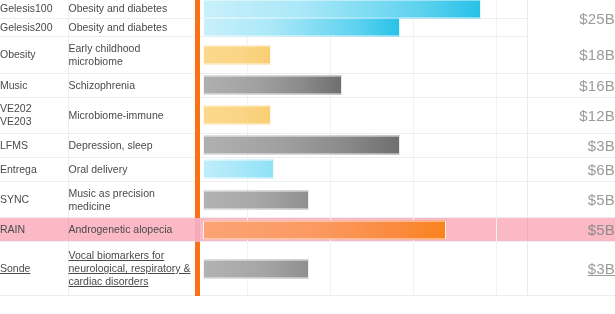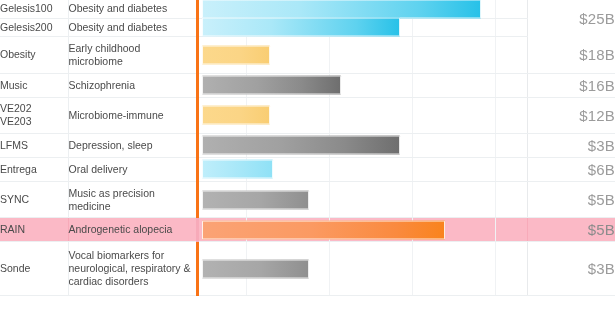--- a/index.html
+++ b/index.html
@@ -14,37 +14,37 @@
     border-collapse:collapse;
     table-layout:fixed;
     position:relative;
   }
   #pipeline-table td{
     padding:0;
     vertical-align:middle;
     border-bottom:1px solid #eceff1;
     background-clip:padding-box;
   }
-  tr:last-child td{border-bottom:none;}
+  tr:last-child td{border-bottom:none;text-decoration:underline;}
 
   .col-name{width:68px;}
   .col-ind{width:129px;}
   .col-chart{width:330px;}
   .col-val{width:88px;}
 
   .cell-name{
     font-size:10.5px;color:#4a4a4a;
     padding-left:7px;line-height:13px;
     border-right:1px solid #eceff1;
     white-space:pre-line;
   }
   .cell-ind{
     font-size:10.5px;color:#4a4a4a;
     padding-left:9px;padding-right:5px;line-height:13px;
-    border-right:3px solid #f97316;
+    border-right:5px solid #f97316;
   }
   .cell-chart{
     position:relative;
     border-right:1px solid #e8eaec;
   }
   .cell-val{
     font-size:15px;color:#9b9b9b;
     text-align:right;letter-spacing:.2px;
   }
 

